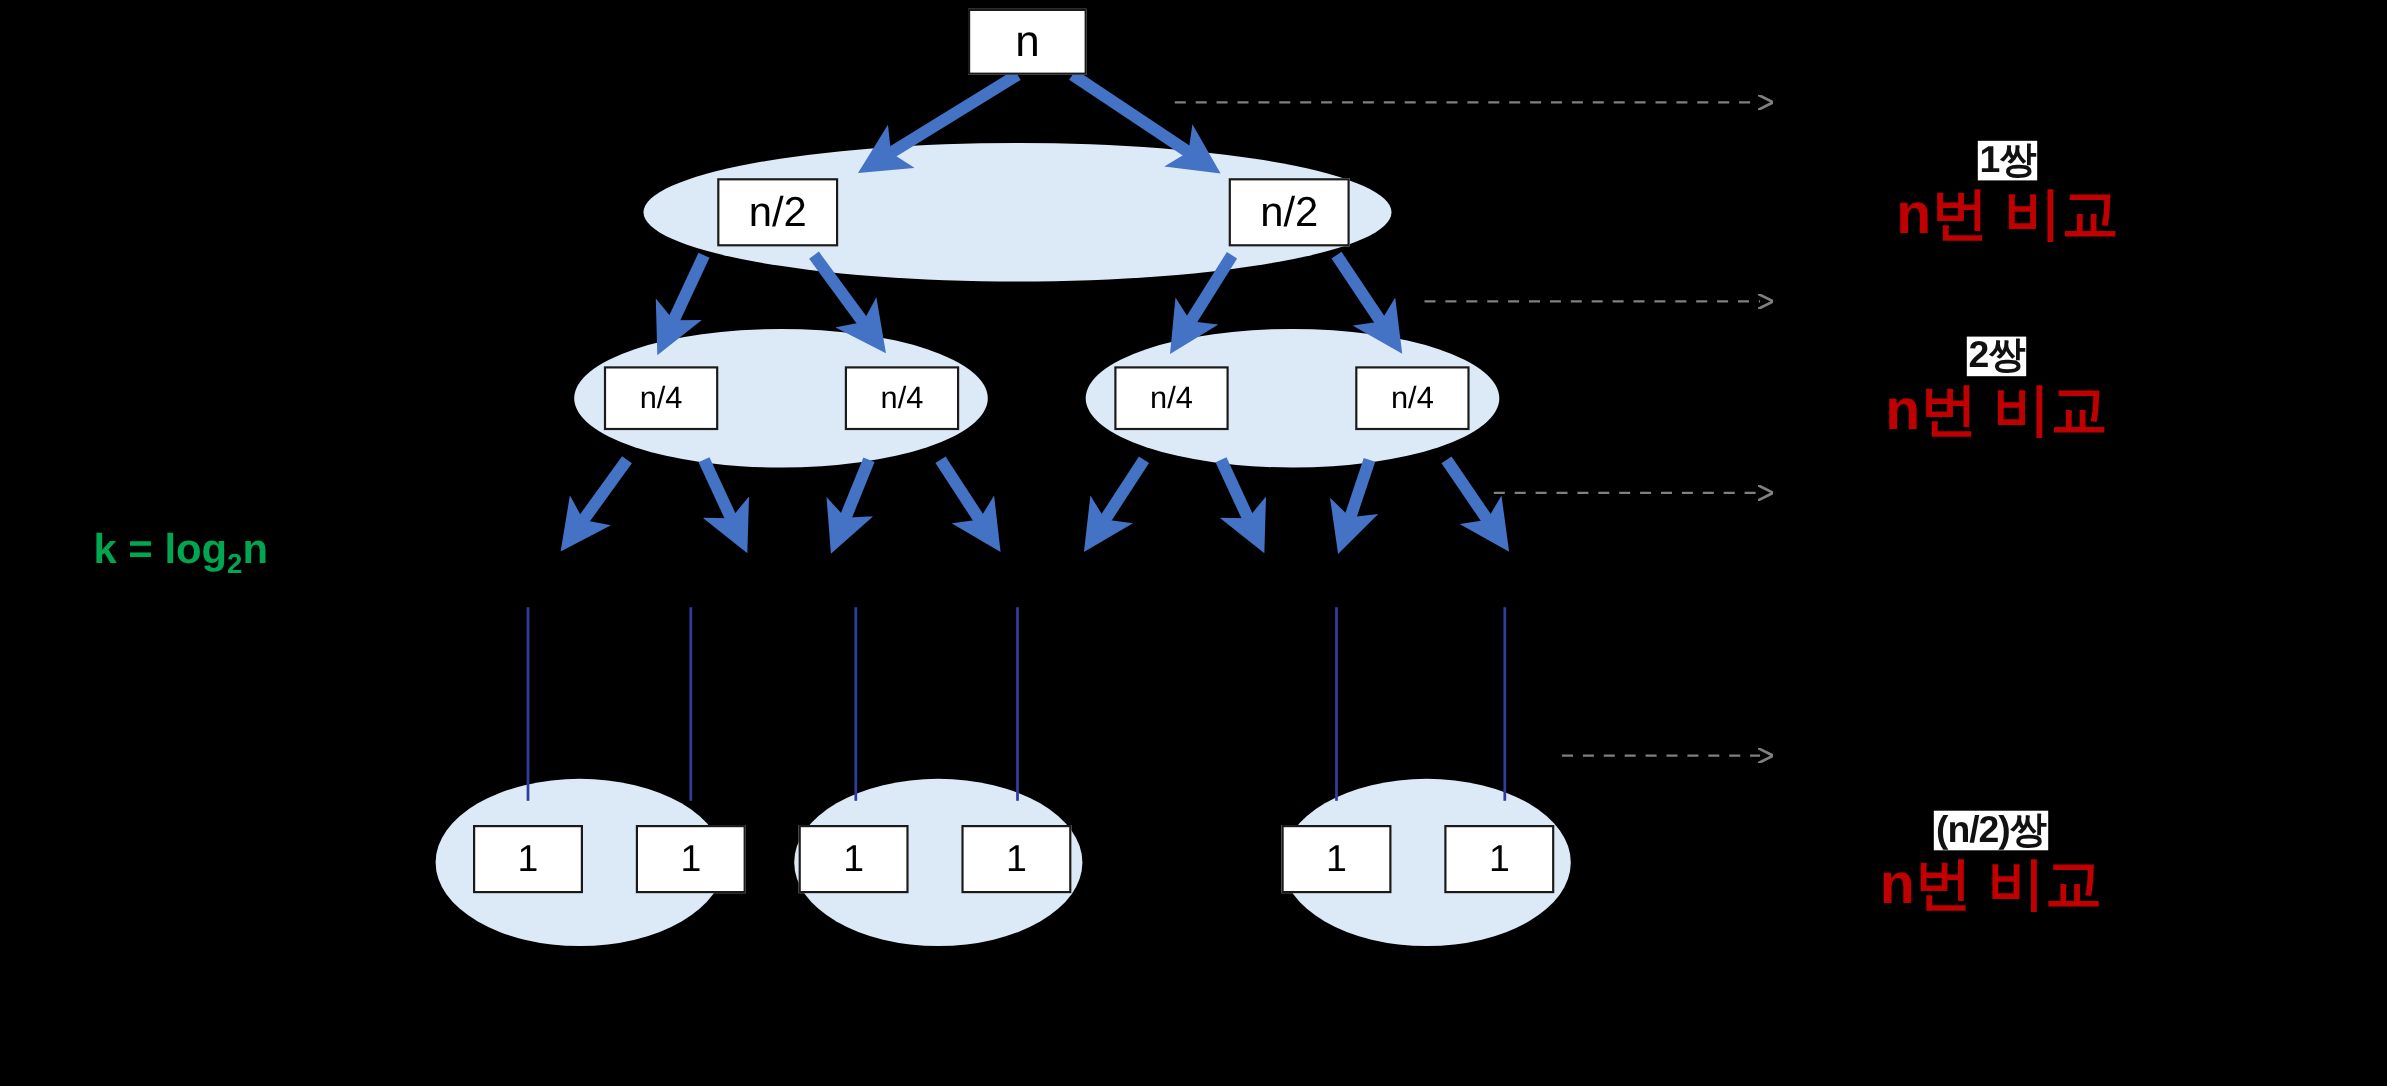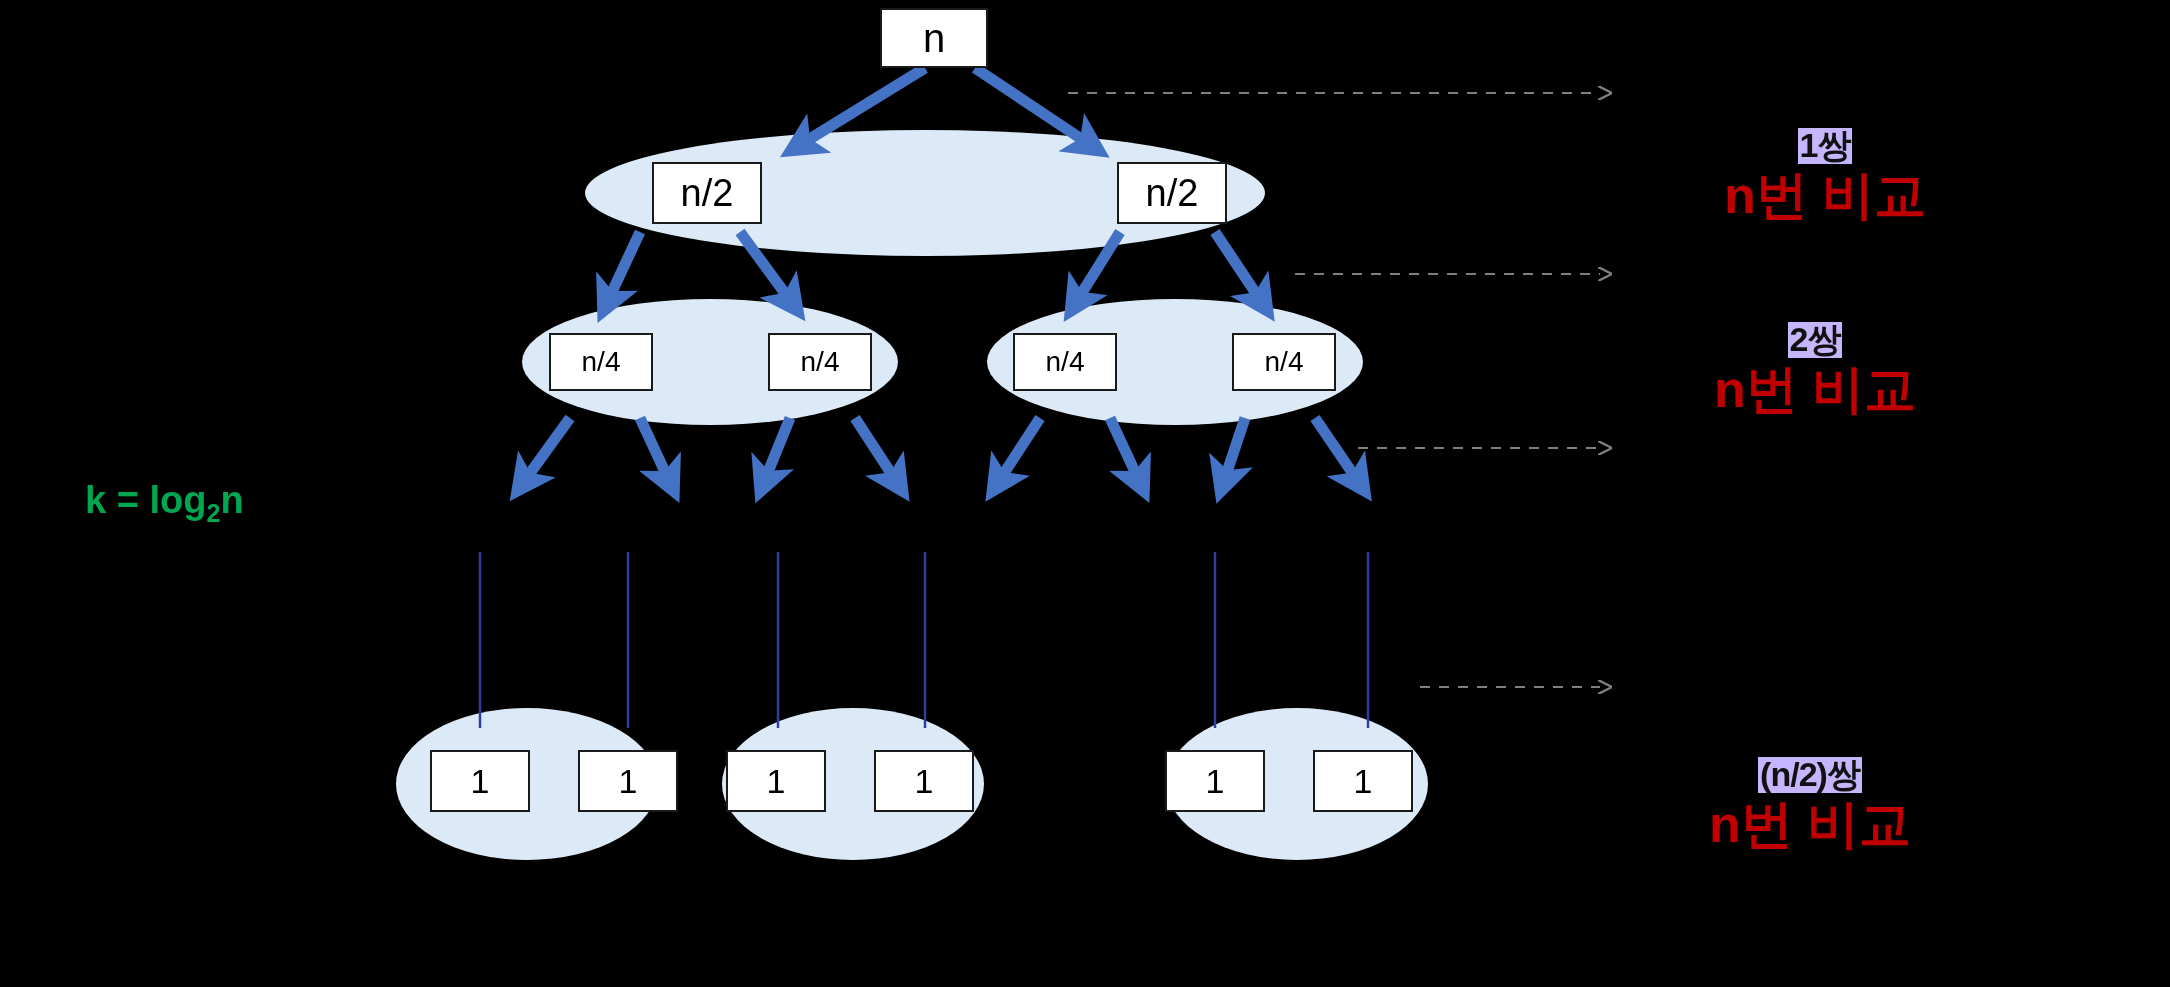--- a/index.html
+++ b/index.html
@@ -41,21 +41,21 @@
   .node-box.sz-quad { font-size: 28px; text-align: center; }
   .node-box.sz-one  { font-size: 34px; }
 
   .side-label {
     position: absolute;
     text-align: center;
     z-index: 6;
   }
   .side-label .count {
     display: inline-block;
-    background: #c4b5fd;
+    background: #ffffff;
     color: #111111;
     font-size: 34px;
     font-weight: 700;
     line-height: 1.05;
     padding: 0 2px;
     letter-spacing: -1px;
   }
   .side-label .cmp {
     display: block;
     color: #c00000;
@@ -149,23 +149,23 @@
 
   <div class="k-label" style="left:85px; top:455px;">
     <span>k = log</span><sub>2</sub><span>n</span>
   </div>
 
   <div class="side-label" style="left:1660px; top:128px; width:330px;">
     <span class="count">1쌍</span>
     <span class="cmp">n번 비교</span>
   </div>
 
-  <div class="side-label" style="left:1650px; top:322px; width:330px;">
+  <div class="side-label" style="left:1650px; top:306px; width:330px;">
     <span class="count">2쌍</span>
     <span class="cmp">n번 비교</span>
   </div>
 
-  <div class="side-label" style="left:1640px; top:757px; width:340px;">
+  <div class="side-label" style="left:1640px; top:737px; width:340px;">
     <span class="count">(n/2)쌍</span>
     <span class="cmp">n번 비교</span>
   </div>
 
 </div>
 
 </body></html>

